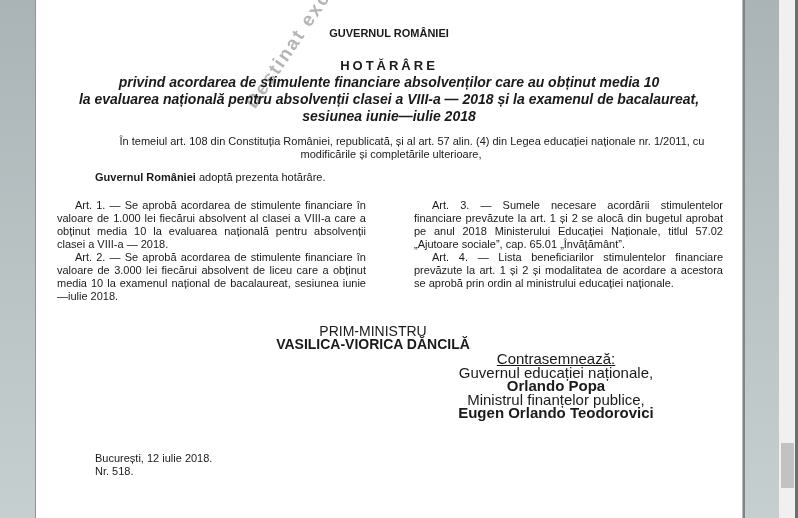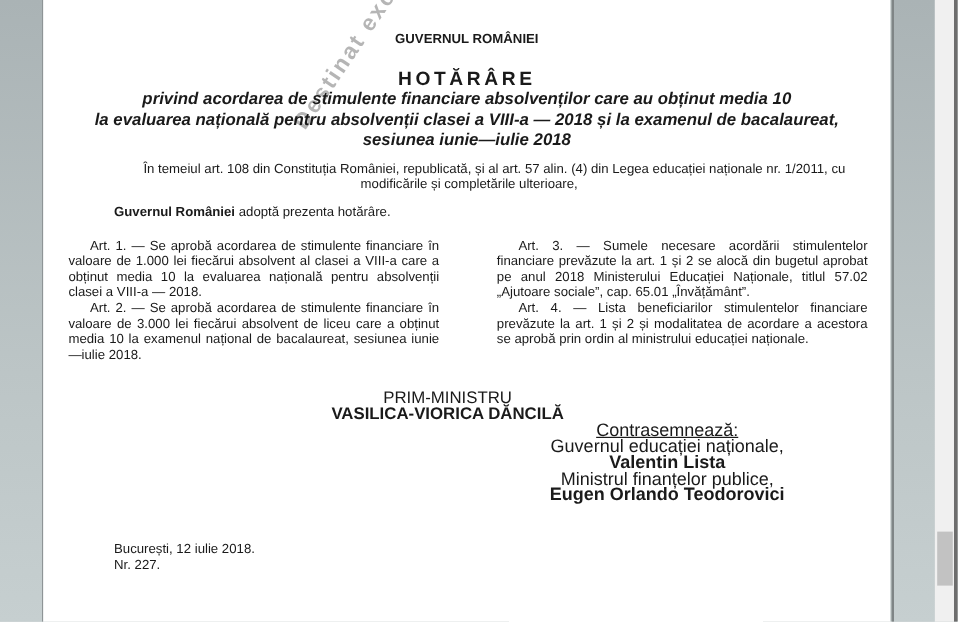--- a/index.html
+++ b/index.html
@@ -36,21 +36,21 @@
   }
   .watermark {
     position:absolute; left:205px; top:100px; transform:rotate(-56deg);
     transform-origin:left top;
     font-family:"Liberation Sans", sans-serif; font-size:19px; font-weight:bold;
     color:rgba(120,120,120,0.55); letter-spacing:2px; white-space:nowrap;
     pointer-events:none;
   }
   .center { text-align:center; position:absolute; left:0; width:706px; }
   .gov { top:27px; font-size:11px; font-weight:bold; }
-  .hot { top:58px; font-size:16px; font-weight:bold; letter-spacing:3px; }
+  .hot { top:58px; font-size:13px; font-weight:bold; letter-spacing:3px; }
   .title { top:74px; font-size:14px; font-weight:bold; line-height:17px;font-style:italic; }
   .preamble {
     position:absolute; left:21px; top:135px; width:668px;
     font-size:11px; line-height:13px; text-indent:42px;text-align:center;
   }
   .adopt { position:absolute; left:59px; top:171px; font-size:11px; }
   .col {
     position:absolute; top:199px; width:309px; font-size:11px; line-height:13px;
     text-align:justify;
   }
@@ -93,28 +93,28 @@
   </div>
 
   <div class="pm">
     <div>PRIM-MINISTRU</div>
     <div class="b">VASILICA-VIORICA DĂNCILĂ</div>
   </div>
 
   <div class="counter">
     <div class="u">Contrasemnează:</div>
     <div>Guvernul educației naționale,</div>
-    <div class="b">Valentin Lista</div>
+    <div class="b">Orlando Popa</div>
     <div>Ministrul finanțelor publice,</div>
     <div class="b">Eugen Orlando Teodorovici</div>
   </div>
 
   <div class="place">
     <div>București, 12 iulie 2018.</div>
-    <div>Nr. 227.</div>
+    <div>Nr. 518.</div>
   </div>
 </div>
 
 <div class="right-gutter"></div>
 <div class="scrollbar">
   <div class="scroll-thumb"></div>
 </div>
 <div class="frame-edge"></div>
 
 </body></html>

